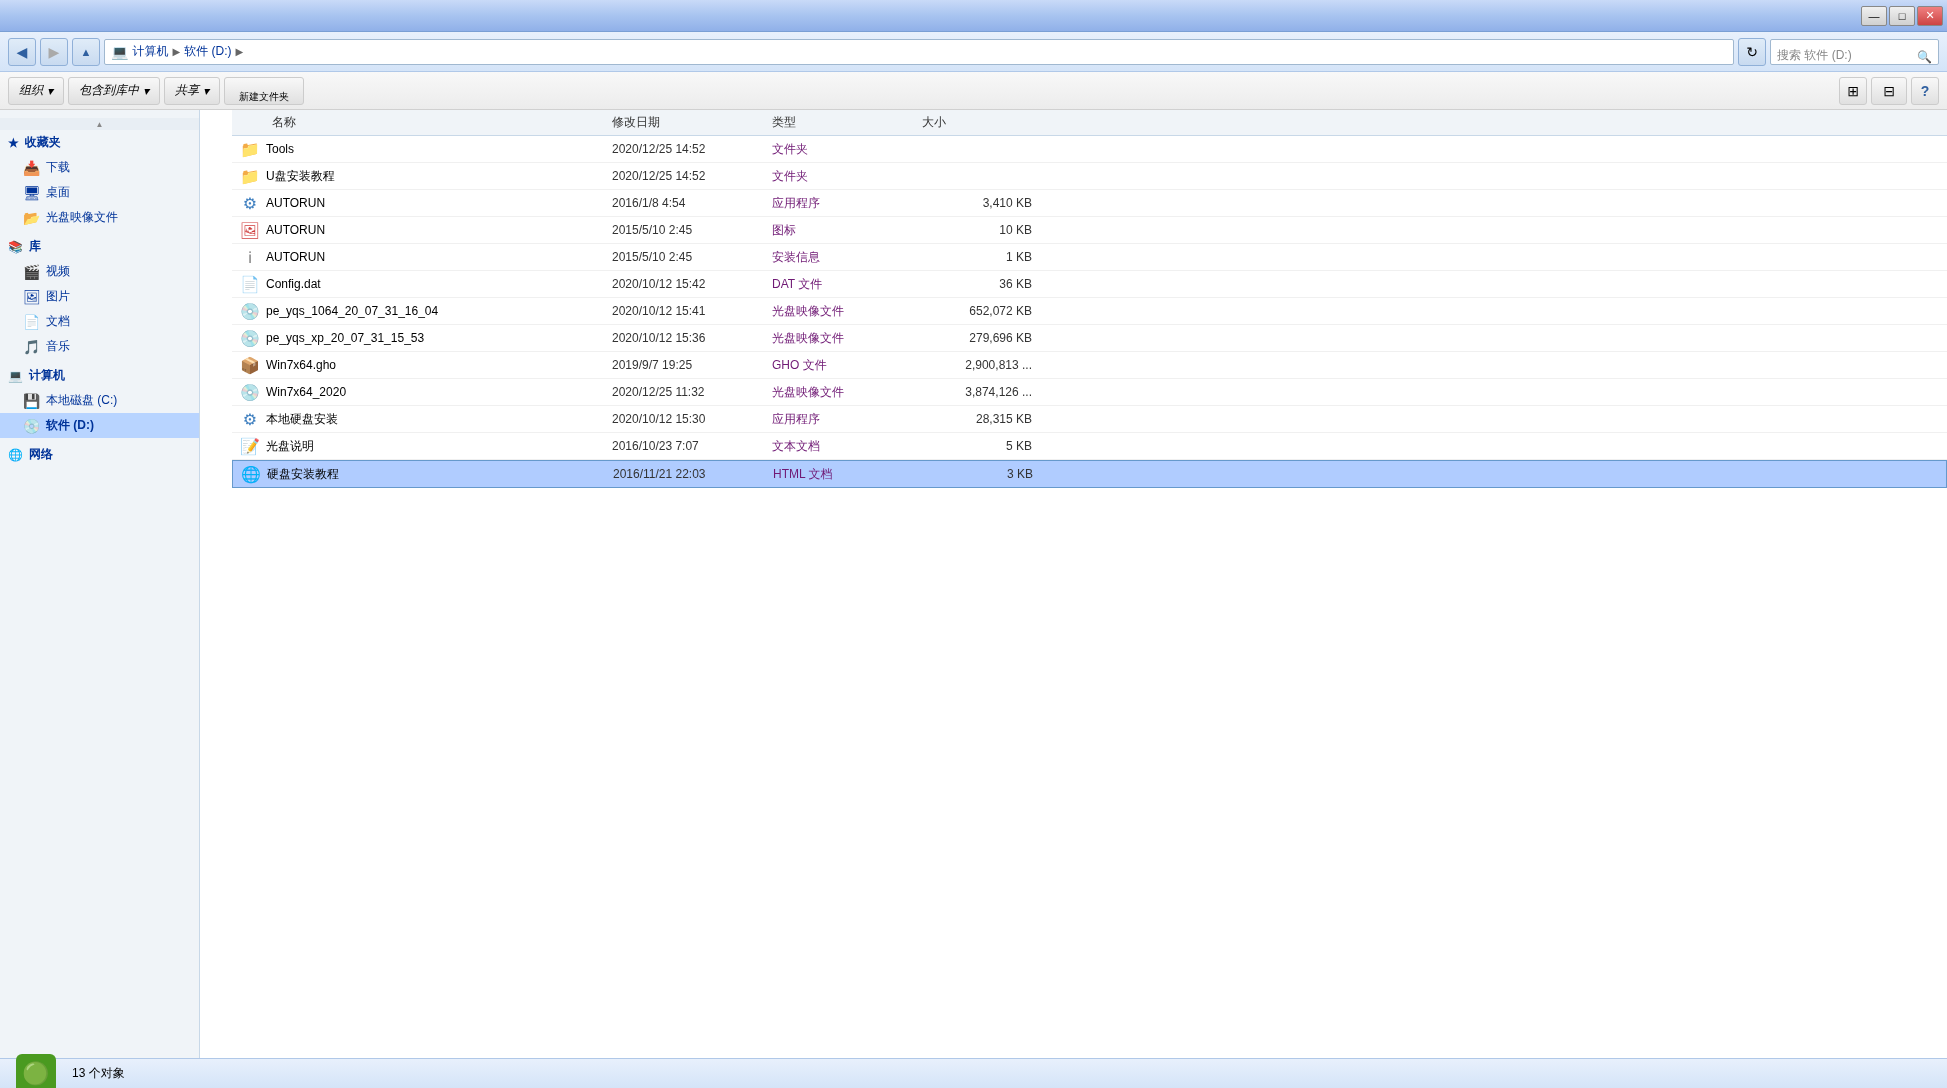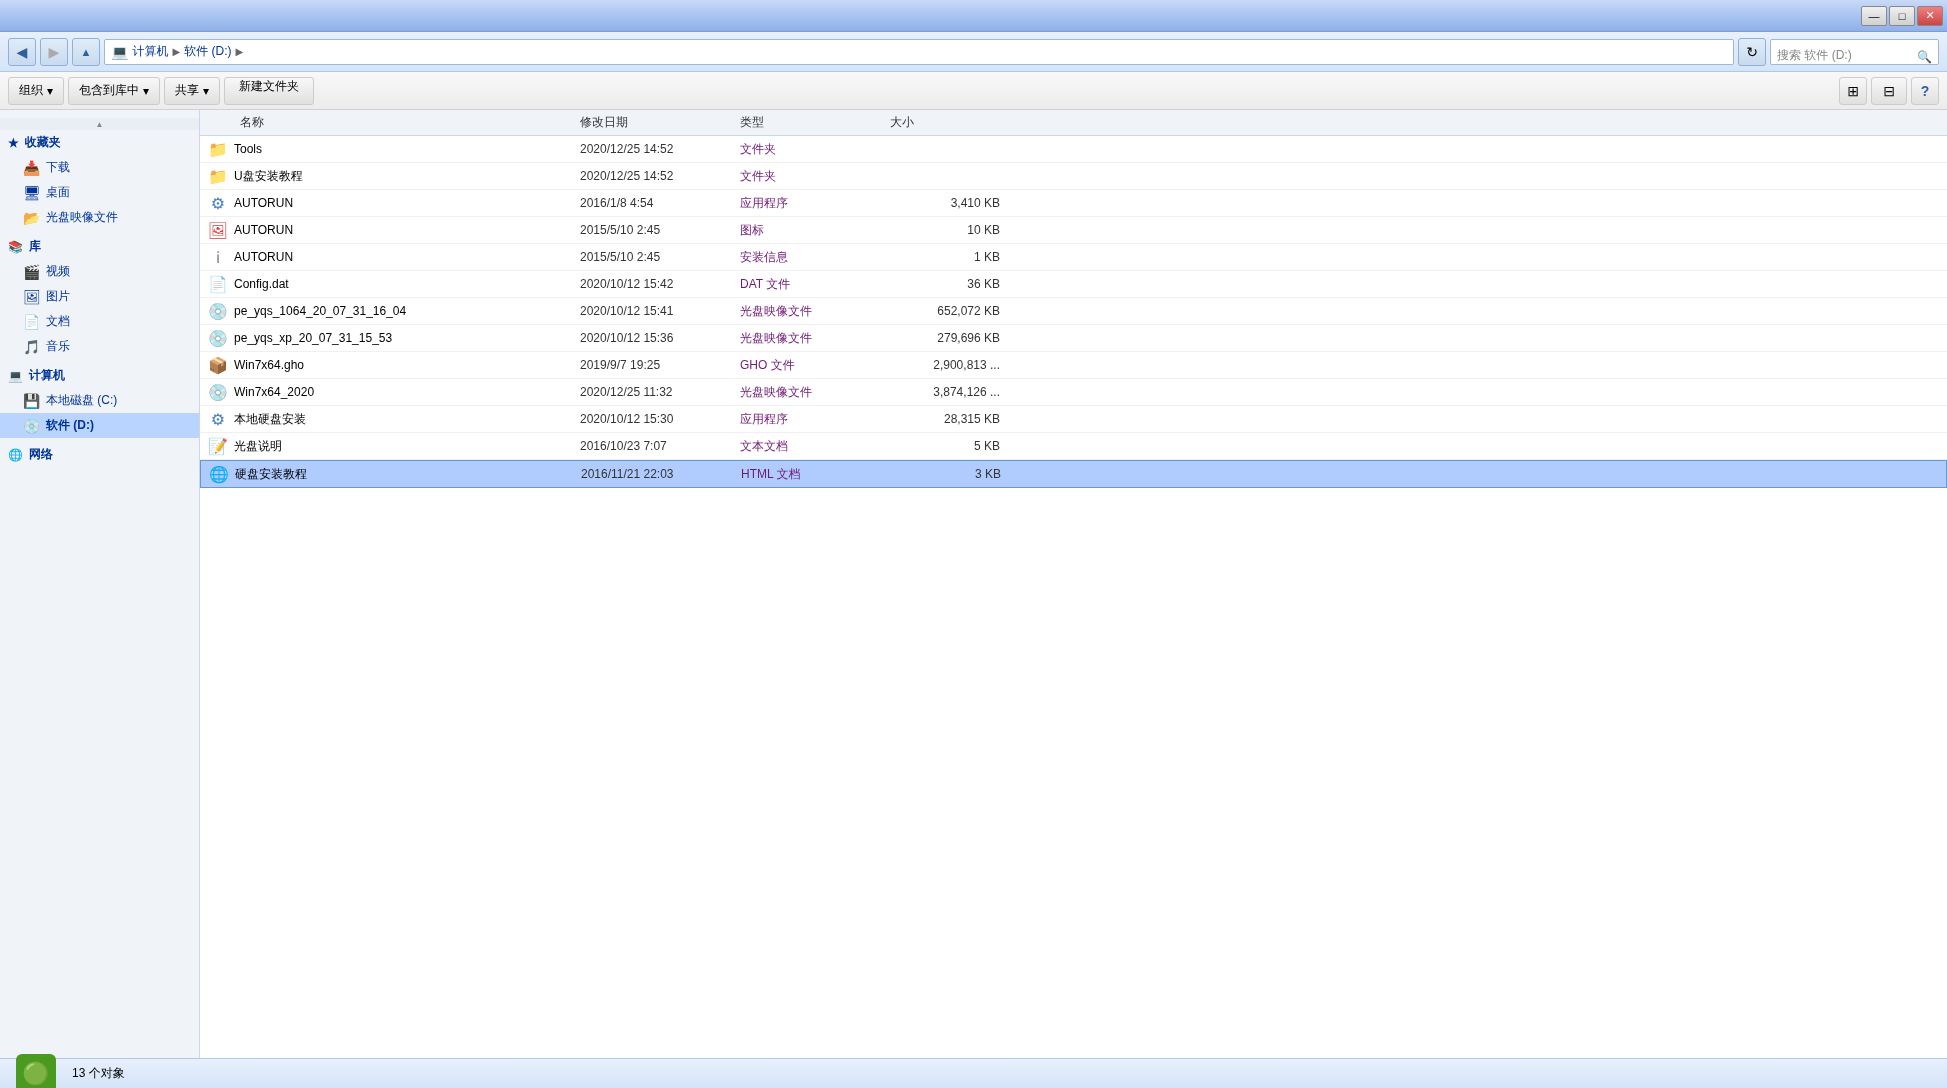--- a/index.html
+++ b/index.html
@@ -127,31 +127,32 @@
       padding: 0 10px;
       background: linear-gradient(to bottom, #f8f8f8, #e0e0e0);
       border: 1px solid #ccc;
       border-radius: 3px;
       display: flex;
       align-items: center;
       gap: 4px;
       cursor: pointer;
       font-size: 12px;
       white-space: nowrap;
+      font-style: italic;
     }
     .new-folder-btn {
       height: 28px;
       padding: 0 14px;
       background: linear-gradient(to bottom, #f8f8f8, #e0e0e0);
       border: 1px solid #ccc;
       border-radius: 3px;
       display: flex;
-      align-items: flex-start;
-      cursor: pointer;
-      font-size: 12px;
+      align-items: flex-end;
+      cursor: pointer;
+      font-size: 10px;
     }
     .toolbar-spacer { flex: 1; }
     .view-btn {
       width: 28px;
       height: 28px;
       background: linear-gradient(to bottom, #f8f8f8, #e0e0e0);
       border: 1px solid #ccc;
       border-radius: 3px;
       display: flex;
       align-items: center;
@@ -205,20 +206,21 @@
       font-size: 14px;
       flex-shrink: 0;
     }
 
     
     .file-list {
       flex: 1;
       background: white;
       overflow-y: auto;
       overflow-x: hidden;
+      margin-left: 32px;
     }
     .file-list-header {
       display: flex;
       align-items: center;
       background: #f0f4f8;
       border-bottom: 1px solid #c8d8e8;
       padding: 4px 0;
       font-size: 12px;
       font-weight: normal;
       color: #333;

